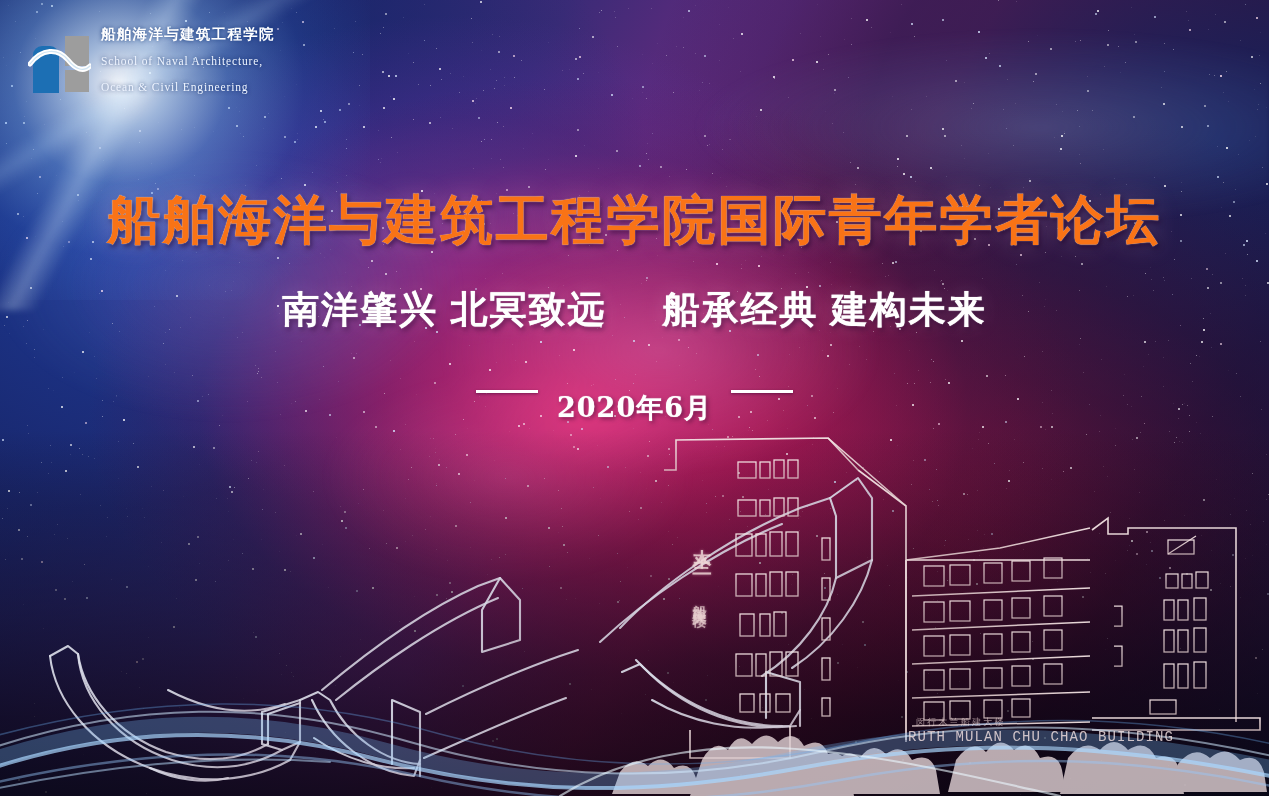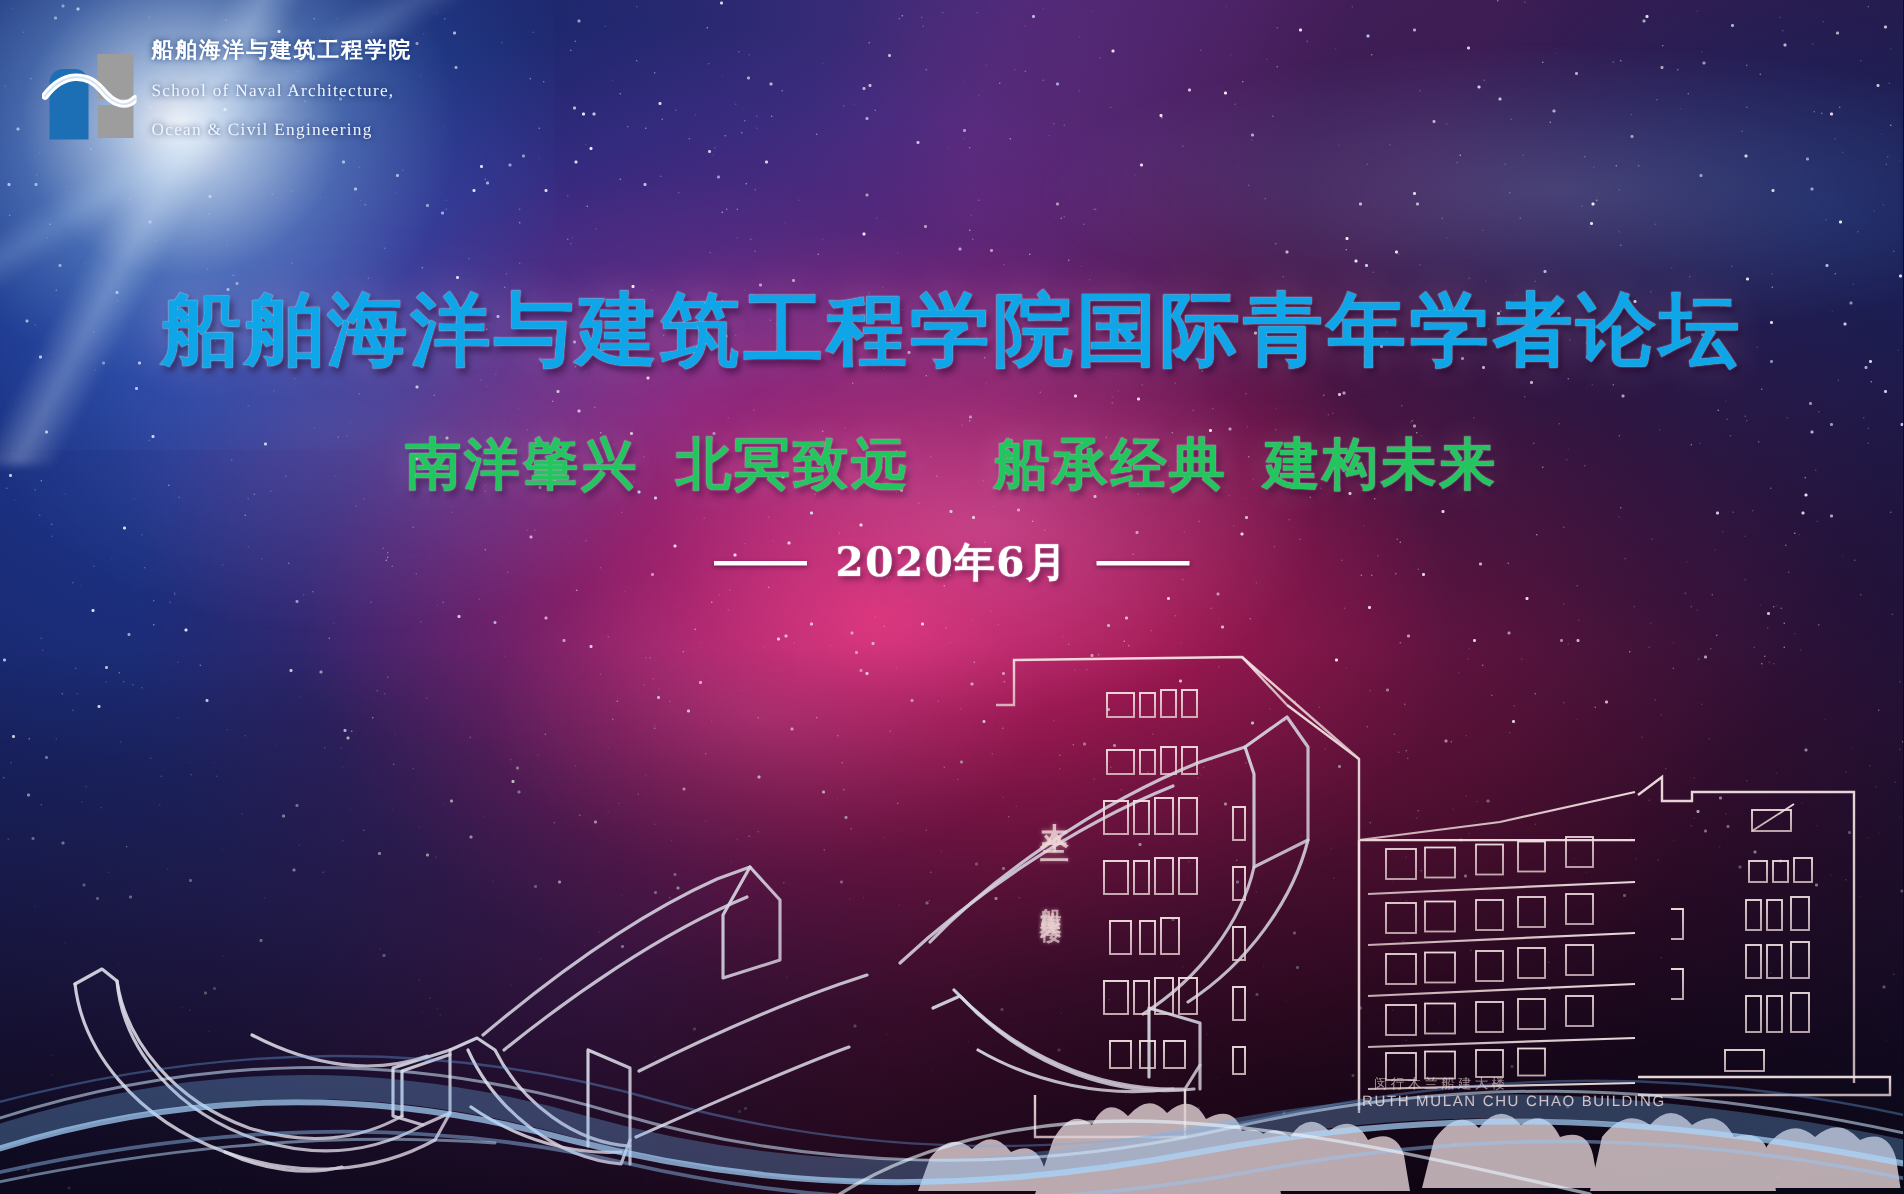--- a/index.html
+++ b/index.html
@@ -85,34 +85,34 @@
     white-space:nowrap; line-height:1.22;
   }
 
   
   .headline { position:absolute; left:0; right:0; top:185px; text-align:center; }
   .title {
     font-family:"DejaVu Serif","Liberation Serif",serif;
     font-weight:700;
     font-size:53px;
     letter-spacing:2.5px;
-    color:#0ea5e9;
+    color:#f97316;
     white-space:nowrap;
     text-shadow:
       0 0 1px rgba(255,255,255,.9),
       2px 3px 5px rgba(30,0,40,.55),
       0 0 26px rgba(255,190,235,.28);
   }
   .subtitle {
     margin-top:28px;
-    font-family:Liberation Mono, monospace;
+    font-family:Liberation Sans, sans-serif;
     font-weight:700;
     font-size:37px;
     letter-spacing:2px;
-    color:#22c55e;
+    color:#ffffff;
     white-space:nowrap;
     text-shadow:
       0 0 1px rgba(255,255,255,.85),
       2px 3px 5px rgba(40,0,45,.5),
       0 0 20px rgba(255,200,240,.22);
   }
   .subtitle .gap { display:inline-block; width:56px; }
 
   .dateline {
     margin-top:22px;
@@ -120,20 +120,21 @@
   }
   .dash {
     display:block; width:62px; height:3px; background:#ffffff;
     box-shadow:0 1px 3px rgba(40,0,40,.5);
   }
   .date-text {
     font-family:"DejaVu Serif","Liberation Serif",serif;
     font-weight:700; font-size:27px; letter-spacing:1px; color:#ffffff;
     text-shadow:0 0 1px rgba(255,255,255,.8), 2px 2px 4px rgba(40,0,40,.5);
     white-space:nowrap;
+    margin-top:33px;
   }
 
   
   .art { position:absolute; inset:0; pointer-events:none; }
   .art svg { display:block; width:1269px; height:796px; }
 
   
   .bldg-vtext {
     position:absolute; left:690px; top:533px;
     writing-mode:vertical-rl; text-orientation:upright;
@@ -145,22 +146,22 @@
   .bldg-vtext2 {
     position:absolute; left:691px; top:594px;
     writing-mode:vertical-rl; text-orientation:upright;
     font-family:"DejaVu Sans","Liberation Sans",sans-serif;
     font-weight:700; font-size:14px; letter-spacing:3px;
     color:rgba(232,206,206,0.72);
     text-shadow:0 0 3px rgba(255,220,225,.35);
   }
   .bldg-en {
     position:absolute; left:908px; top:729px;
-    font-family:Liberation Sans, sans-serif;
-    font-size:10px; letter-spacing:1.1px;
+    font-family:Liberation Mono, monospace;
+    font-size:14px; letter-spacing:1.1px;
     color:rgba(245,228,228,0.80);
   }
   .bldg-cn-small {
     position:absolute; left:916px; top:716px;
     font-family:"DejaVu Sans","Liberation Sans",sans-serif;
     font-size:9px; letter-spacing:2.2px;
     color:rgba(240,216,216,0.62);
     text-align:center;
   }
 </style>

